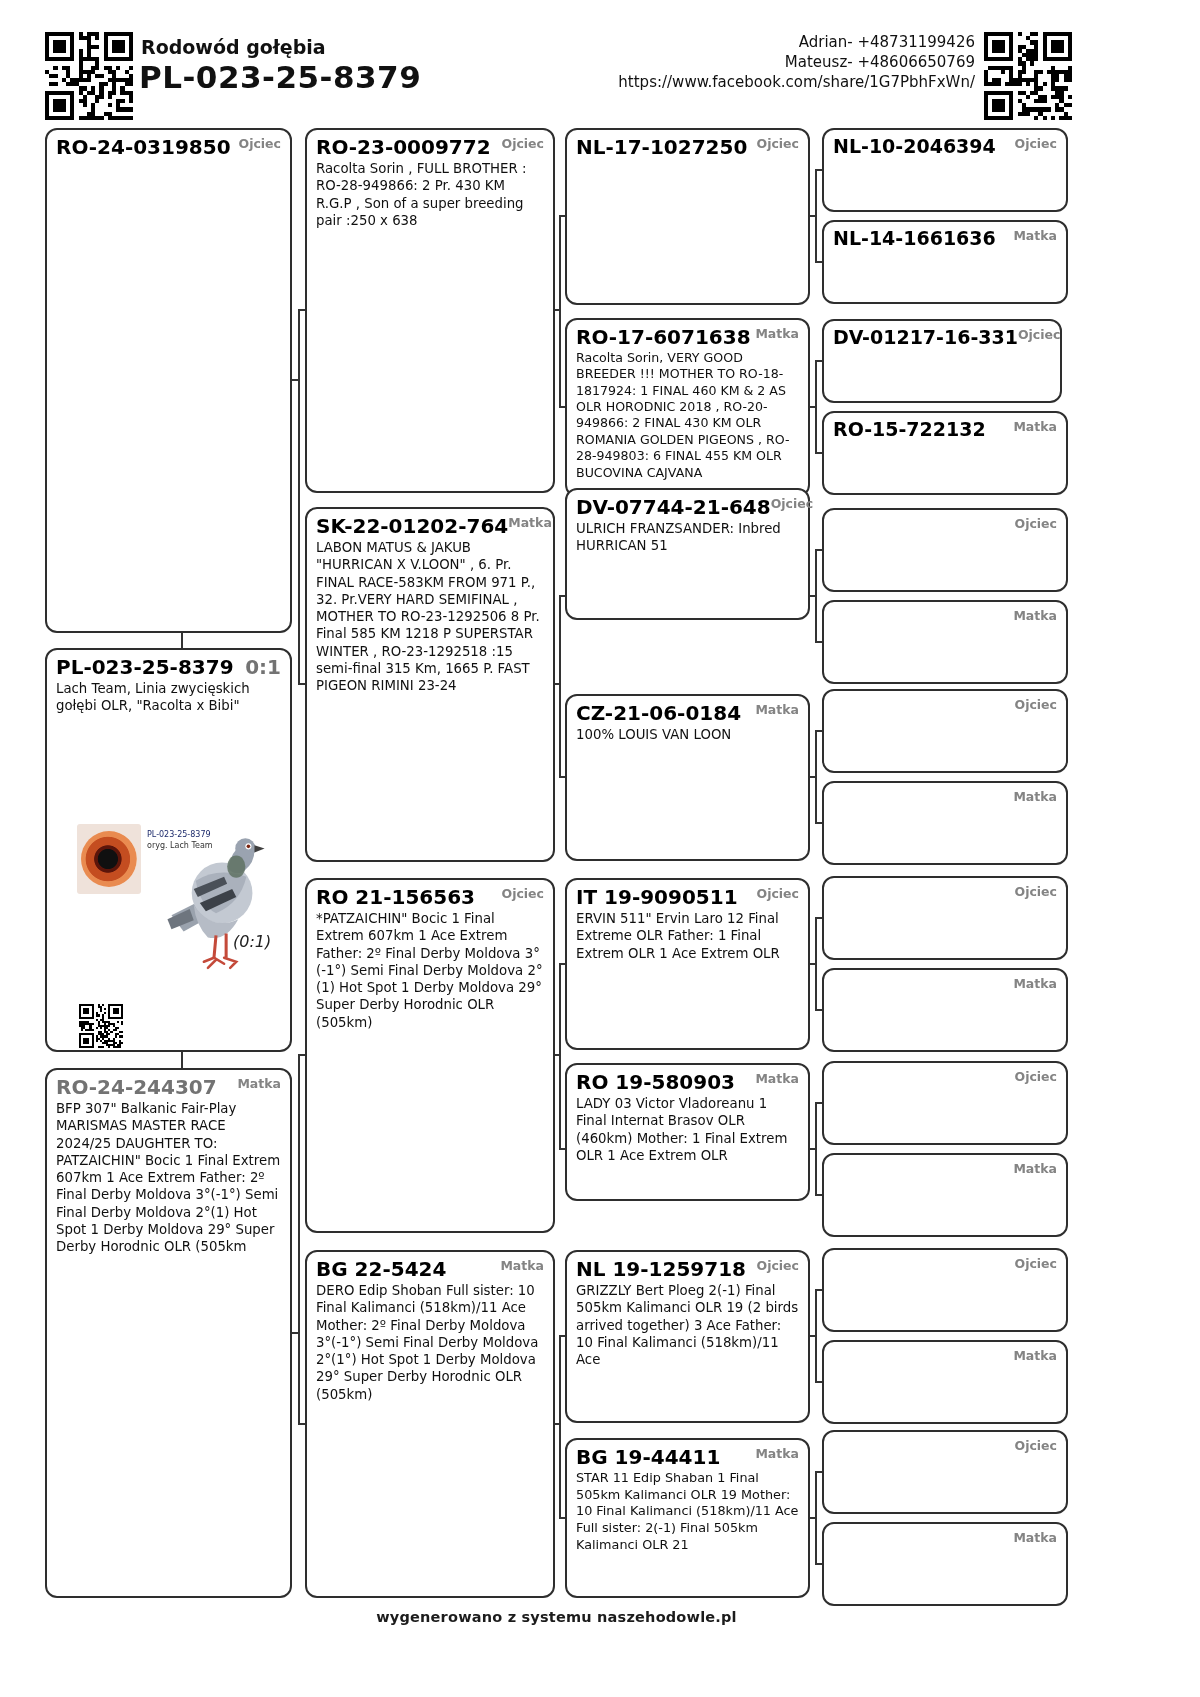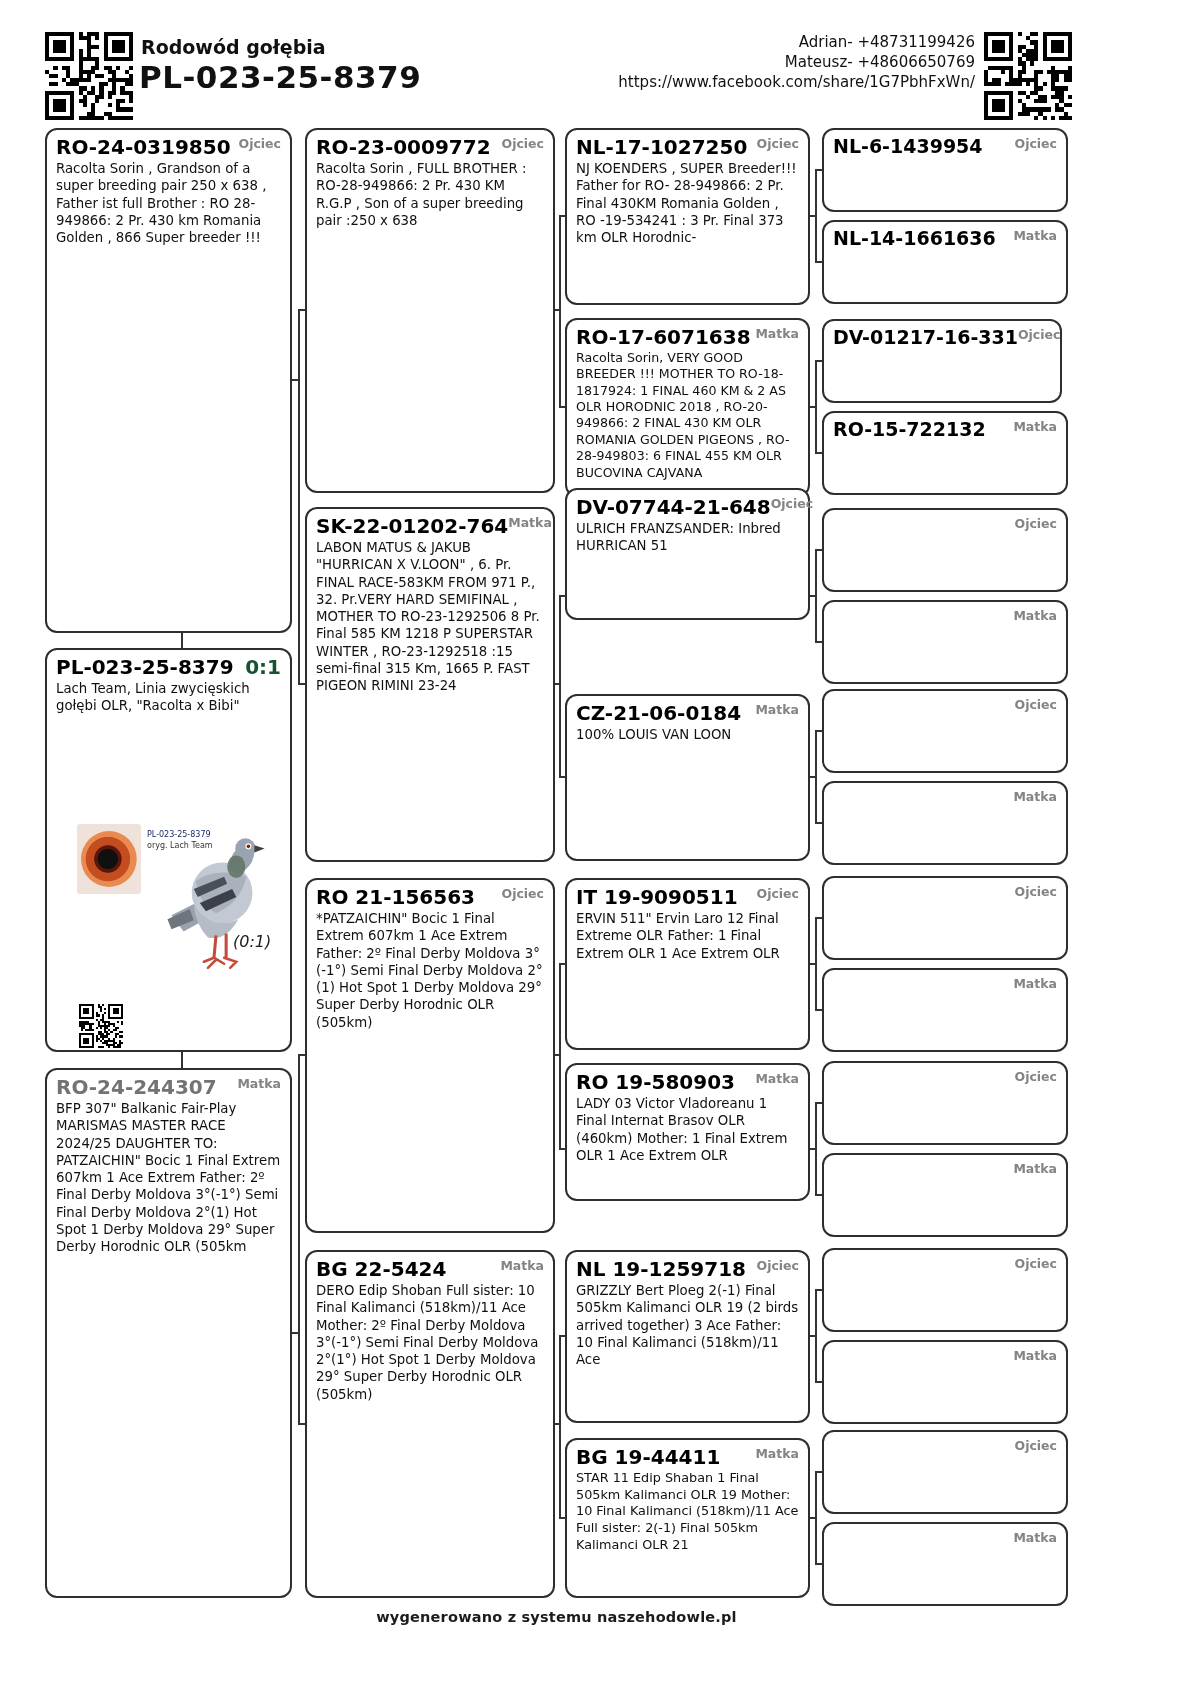--- a/index.html
+++ b/index.html
@@ -15,21 +15,21 @@
   .ring-title { position:absolute; left:139px; top:59px; font-size:31px; font-weight:bold; letter-spacing:.5px; }
   .owner { position:absolute; left:500px; width:475px; top:33px; text-align:right; }
   .owner-name { font-size:22px; font-weight:bold; margin-bottom:3px; }
   .owner-line { font-size:15px; line-height:1.33; }
 
   
   .pbox { position:absolute; border:2px solid #2e2e2e; border-radius:12px; background:#fff; padding:5px 9px 6px 9px; z-index:2; }
   .pbox-head { display:flex; justify-content:space-between; align-items:flex-start; }
   .ring { font-weight:bold; font-size:20px; color:#000; white-space:nowrap; }
   .role { font-weight:bold; font-size:12.5px; color:#848484; margin-top:1px; }
-  .score { font-weight:bold; font-size:20px; color:#14532d; }
+  .score { font-weight:bold; font-size:20px; color:#737373; }
   .desc { font-size:13.3px; line-height:1.3; color:#101010; margin-top:1px; }
 
   
   .photo { position:absolute; left:28px; top:168px; width:196px; height:164px; }
   .eye-card { position:absolute; left:2px; top:6px; width:64px; height:70px; background:#efe2da; border-radius:3px; display:flex; align-items:center; justify-content:center; }
   .eye { width:56px; height:56px; border-radius:50%;
          background: radial-gradient(circle at 48% 50%, #101010 0 24%, #5c150a 26% 33%, #c44d20 35% 54%, #e98b50 56% 70%, #f3c6a2 72% 80%, #e9dcd4 82% 100%); }
   .photo-caption { position:absolute; left:72px; top:12px; font-size:8px; line-height:1.35; color:#1c2a6b; }
   .photo-caption .origin { color:#333; display:block; }
   .pigeon { position:absolute; left:84px; top:-2px; width:112px; height:166px; }
@@ -391,21 +391,20 @@
       <div style="position: absolute; left: 815px; top: 1471px; width: 2px; height: 94px; background: rgb(51, 51, 51);"></div>
       <div style="position: absolute; left: 816px; top: 1471px; width: 6px; height: 2px; background: rgb(51, 51, 51);"></div>
       <div style="position: absolute; left: 816px; top: 1563px; width: 6px; height: 2px; background: rgb(51, 51, 51);"></div>
     </div>
 
   <section class="pbox" style="left:45px;top:128px;width:247px;height:505px">
     <div class="pbox-head">
       <span class="ring">RO-24-0319850</span>
       <span class="role">Ojciec</span>
     </div>
-    <p class="desc">Racolta Sorin , Grandson of a super breeding pair 250 x 638 , Father ist full Brother : RO 28-949866: 2 Pr. 430 km Romania Golden , 866 Super breeder !!!</p>
   </section>
 
   <section class="pbox" style="left:45px;top:648px;width:247px;height:404px">
     <div class="pbox-head">
       <span class="ring">PL-023-25-8379</span>
       <span class="score">0:1</span>
     </div>
     <p class="desc">Lach Team, Linia zwycięskich gołębi OLR, "Racolta x Bibi"</p>
     <div class="photo">
       <div class="eye-card">
@@ -610,21 +609,20 @@
         <span class="role">Matka</span>
       </div>
     <p class="desc">DERO Edip Shoban Full sister: 10 Final Kalimanci (518km)/11 Ace Mother: 2º Final Derby Moldova 3°(-1°) Semi Final Derby Moldova 2°(1°) Hot Spot 1 Derby Moldova 29° Super Derby Horodnic OLR (505km)</p>
   </section>
 
   <section class="pbox" style="left:565px;top:128px;width:245px;height:177px">
     <div class="pbox-head">
         <span class="ring">NL-17-1027250</span>
         <span class="role">Ojciec</span>
       </div>
-    <p class="desc">NJ KOENDERS , SUPER Breeder!!! Father for RO- 28-949866: 2 Pr. Final 430KM Romania Golden , RO -19-534241 : 3 Pr. Final 373 km OLR Horodnic-</p>
   </section>
   <section class="pbox" style="left:565px;top:318px;width:245px;height:179px">
     <div class="pbox-head">
         <span class="ring">RO-17-6071638</span>
         <span class="role">Matka</span>
       </div>
     <p class="desc" style="font-size:12.6px">Racolta Sorin, VERY GOOD BREEDER !!! MOTHER TO RO-18-1817924: 1 FINAL 460 KM &amp; 2 AS OLR HORODNIC 2018 , RO-20-949866: 2 FINAL 430 KM OLR ROMANIA GOLDEN PIGEONS , RO-28-949803: 6 FINAL 455 KM OLR BUCOVINA CAJVANA</p>
   </section>
   <section class="pbox" style="left:565px;top:488px;width:245px;height:132px">
     <div class="pbox-head">
@@ -664,21 +662,21 @@
   <section class="pbox" style="left:565px;top:1438px;width:245px;height:160px">
     <div class="pbox-head">
         <span class="ring">BG 19-44411</span>
         <span class="role">Matka</span>
       </div>
     <p class="desc" style="font-size:12.8px">STAR 11 Edip Shaban 1 Final 505km Kalimanci OLR 19 Mother: 10 Final Kalimanci (518km)/11 Ace Full sister: 2(-1) Final 505km Kalimanci OLR 21</p>
   </section>
 
   <section class="pbox" style="left:822px;top:128px;width:246px;height:84px">
     <div class="pbox-head">
-        <span class="ring" style="font-size:19px">NL-6-1439954</span>
+        <span class="ring" style="font-size:19px">NL-10-2046394</span>
         <span class="role">Ojciec</span>
       </div>
   </section>
   <section class="pbox" style="left:822px;top:220px;width:246px;height:84px">
     <div class="pbox-head">
         <span class="ring" style="font-size:19px">NL-14-1661636</span>
         <span class="role">Matka</span>
       </div>
   </section>
   <section class="pbox" style="left:822px;top:319px;width:240px;height:84px">

